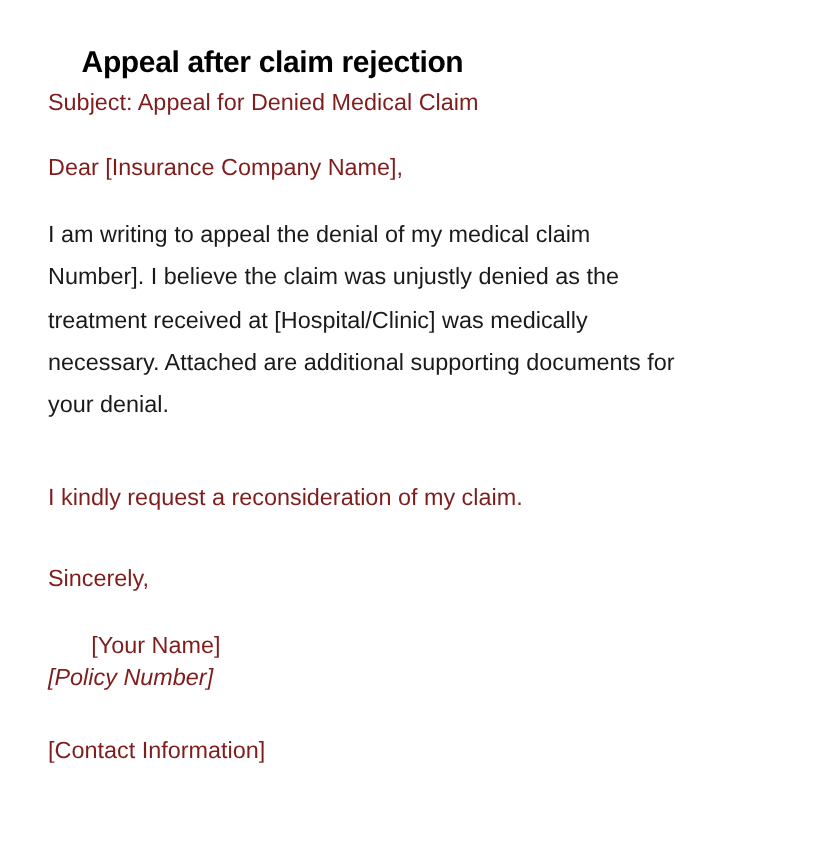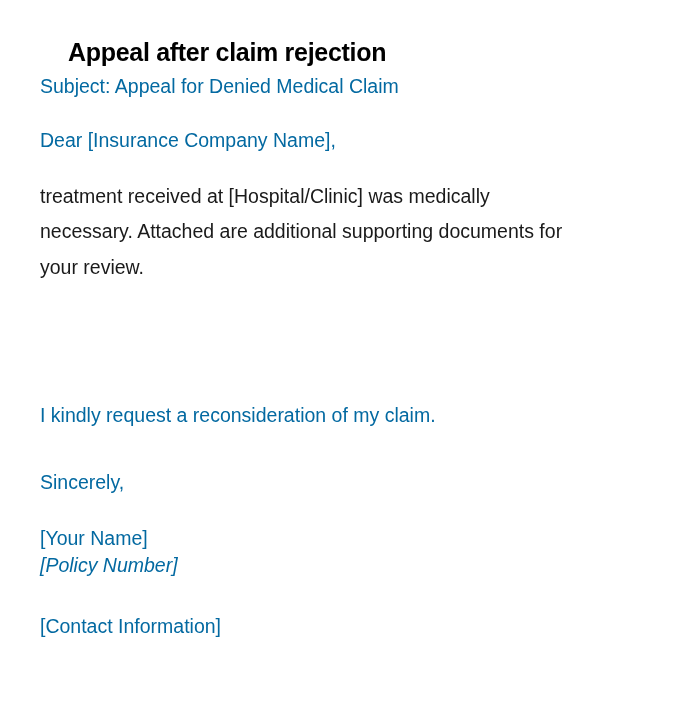--- a/index.html
+++ b/index.html
@@ -31,21 +31,21 @@
       letter-spacing: -0.3px;
       color: #000000;
       white-space: nowrap;
     }
     .line {
       position: absolute;
       left: 0;
       margin: 0;
       font-size: 19.5px;
       line-height: 35px;
-      color: #0369a1;
+      color: #7f1d1d;
       white-space: nowrap;
     }
     .para {
       position: absolute;
       left: 0;
       top: 179px;
       width: 600px;
       margin: 0;
       font-size: 19.5px;
       line-height: 35.3px;
@@ -57,27 +57,29 @@
 <body>
 
 <div class="doc">
   <h1 class="title">Appeal after claim rejection</h1>
 
   <p class="line" style="top:69px;">Subject: Appeal for Denied Medical Claim</p>
 
   <p class="line" style="top:123px;">Dear [Insurance Company Name],</p>
 
   <p class="para">
+    <span>I am writing to appeal the denial of my medical claim</span>
+    <span>Number]. I believe the claim was unjustly denied as the</span>
     <span>treatment received at [Hospital/Clinic] was medically</span>
     <span>necessary. Attached are additional supporting documents for</span>
-    <span>your review.</span>
+    <span>your denial.</span>
   </p>
 
   <p class="line" style="top:398px;">I kindly request a reconsideration of my claim.</p>
 
   <p class="line" style="top:465px;">Sincerely,</p>
 
-  <p class="line" style="top:521px;">[Your Name]</p>
+  <p class="line" style="top:521px;margin-left:36px;">[Your Name]</p>
 
   <p class="line" style="top:548px;font-style:italic;">[Policy Number]</p>
 
   <p class="line" style="top:609px;">[Contact Information]</p>
 </div>
 
 </body></html>

